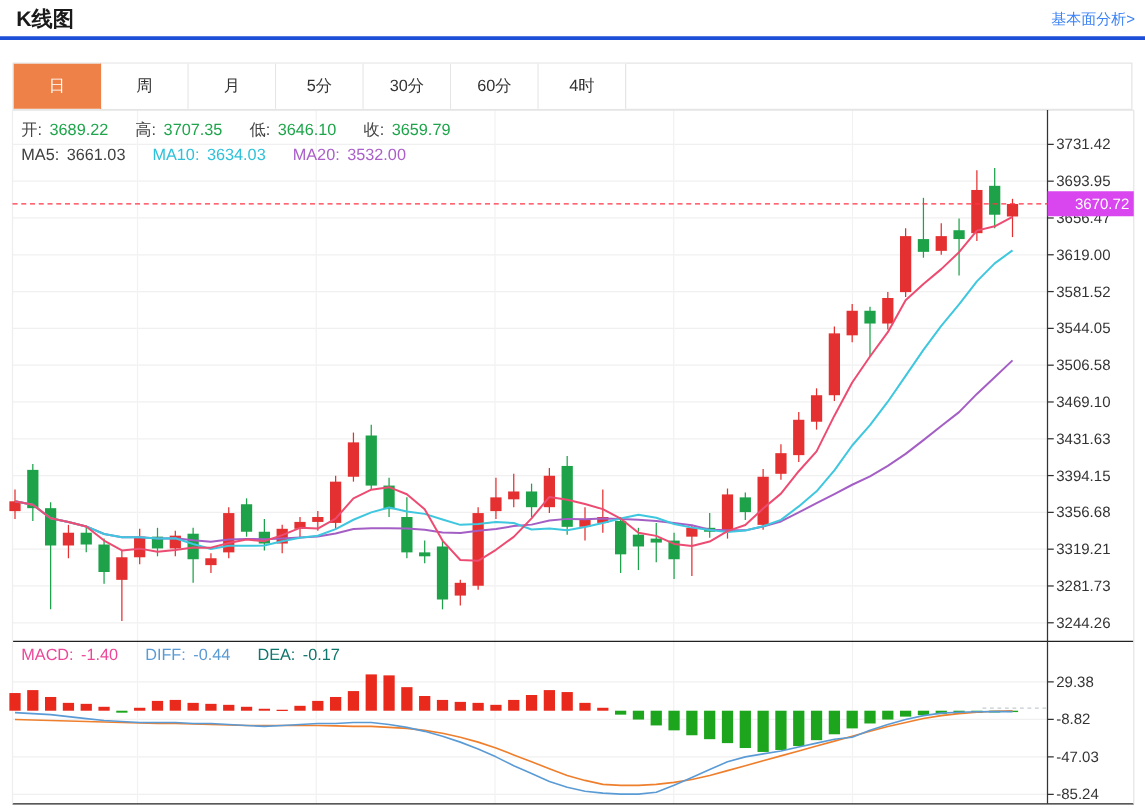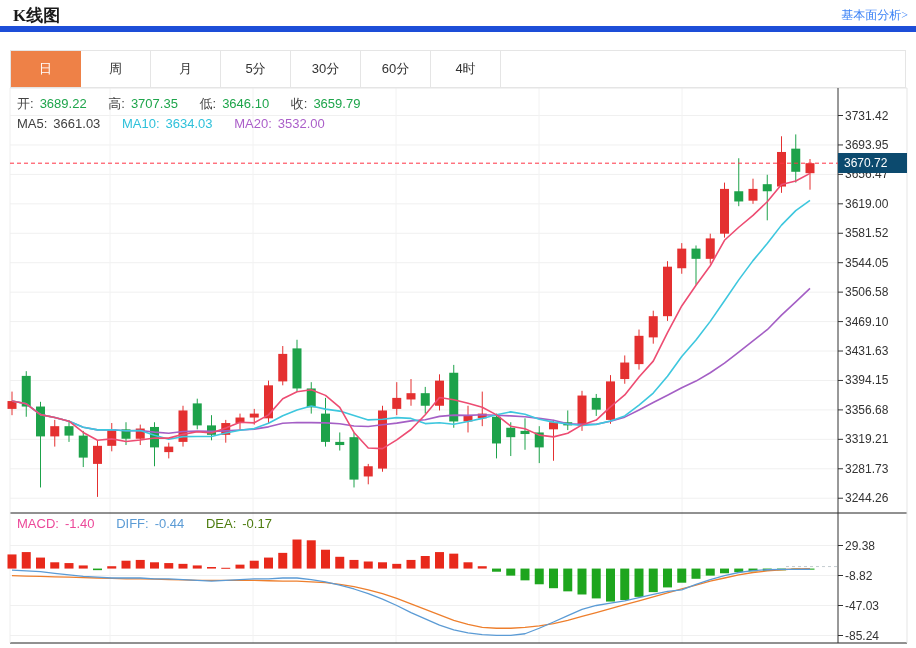--- a/index.html
+++ b/index.html
@@ -1,34 +1,34 @@
 <!DOCTYPE html>
 <html><head>
 <meta charset="utf-8">
 <style>
   html,body{margin:0;padding:0;background:#fff;font-family:"Liberation Sans","DejaVu Sans",sans-serif;}
   #app{position:relative;width:916px;height:648px;background:#fff;overflow:hidden;}
-  .page-header{position:absolute;left:0;top:0;width:916px;height:32px;border-bottom:6px solid #1d4ed8;box-sizing:border-box;font-family:Liberation Serif, serif;}
+  .page-header{position:absolute;left:0;top:0;width:916px;height:32px;border-bottom:3px solid #1d4ed8;box-sizing:border-box;}
   .page-title{position:absolute;left:13px;top:4px;font-size:17px;font-weight:bold;color:#1a1a1a;}
   .header-link{position:absolute;right:8px;top:7px;font-size:12px;color:#3b82f6;text-decoration:none;cursor:pointer;}
   .tabbar{position:absolute;left:10px;top:50px;width:896px;height:38px;border:1px solid #e5e5e5;box-sizing:border-box;display:flex;background:#fff;}
   .tab{width:70px;height:100%;display:flex;align-items:center;justify-content:center;font-size:13px;color:#333;border-right:1px solid #e5e5e5;box-sizing:border-box;cursor:pointer;background:#fff;}
   .tab.active{background:#ee8147;color:#fff;border-right:1px solid #ee8147;}
   .legend{position:absolute;left:17px;font-size:13px;z-index:3;white-space:nowrap;}
   .legend span{margin-right:6px;}
   .legend .gap{margin-right:18px;}
   .lab{color:#444;}
   .val-green{color:#1ea54b;}
   .ma5{color:#404040;}
   .ma10{color:#2fc1da;margin-top:24px;}
   .ma20{color:#ab5fc9;}
   .macd-g{color:#ec4899;}
   .diff-b{color:#5b9bd5;}
-  .dea-o{color:#4d7c0f;}
-  #price-tag{position:absolute;left:838px;top:153px;width:69px;height:20px;background:#0c4a6e;color:#fff;font-size:12px;line-height:20px;padding-left:6px;box-sizing:border-box;z-index:4;}
+  .dea-o{color:#0f766e;}
+  #price-tag{position:absolute;left:838px;top:153px;width:69px;height:20px;background:#d946ef;color:#fff;font-size:12px;line-height:20px;padding-left:22px;box-sizing:border-box;z-index:4;}
   svg{position:absolute;left:0;top:0;z-index:1;}
 </style>
 </head>
 <body>
 
 <div id="app">
   <div class="page-header">
     <div class="page-title">K线图</div>
     <a class="header-link">基本面分析&gt;</a>
   </div>

